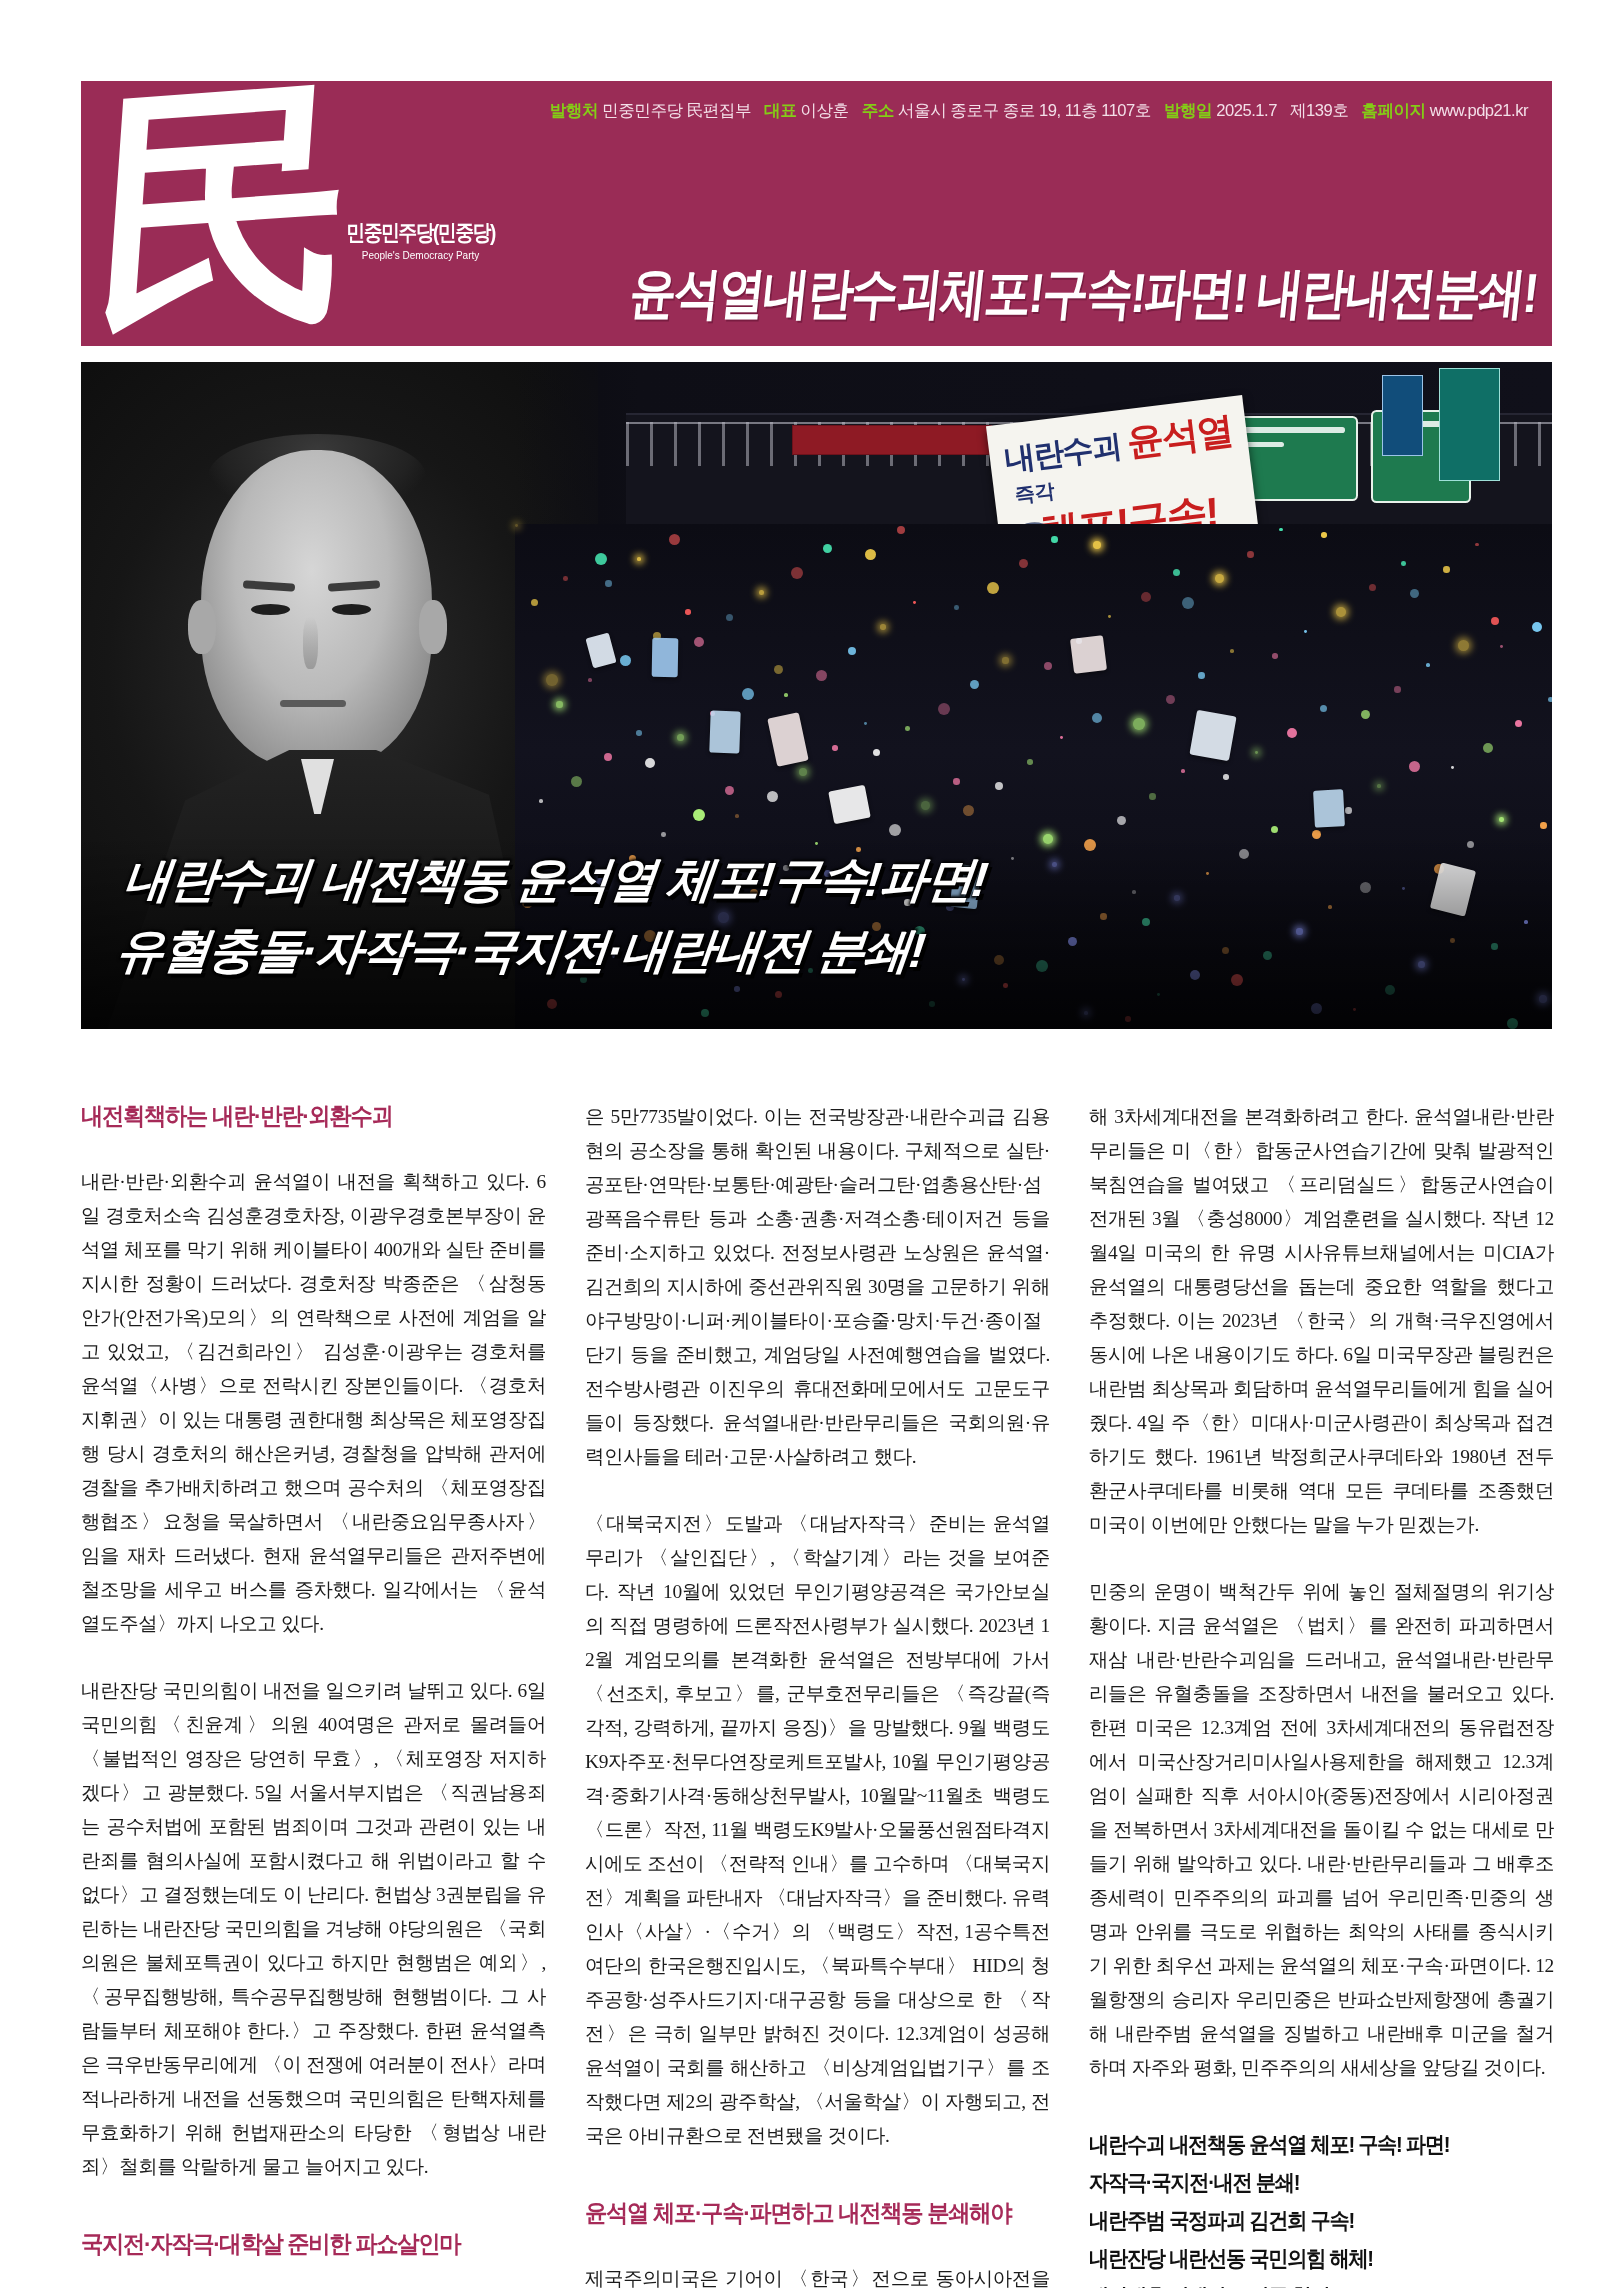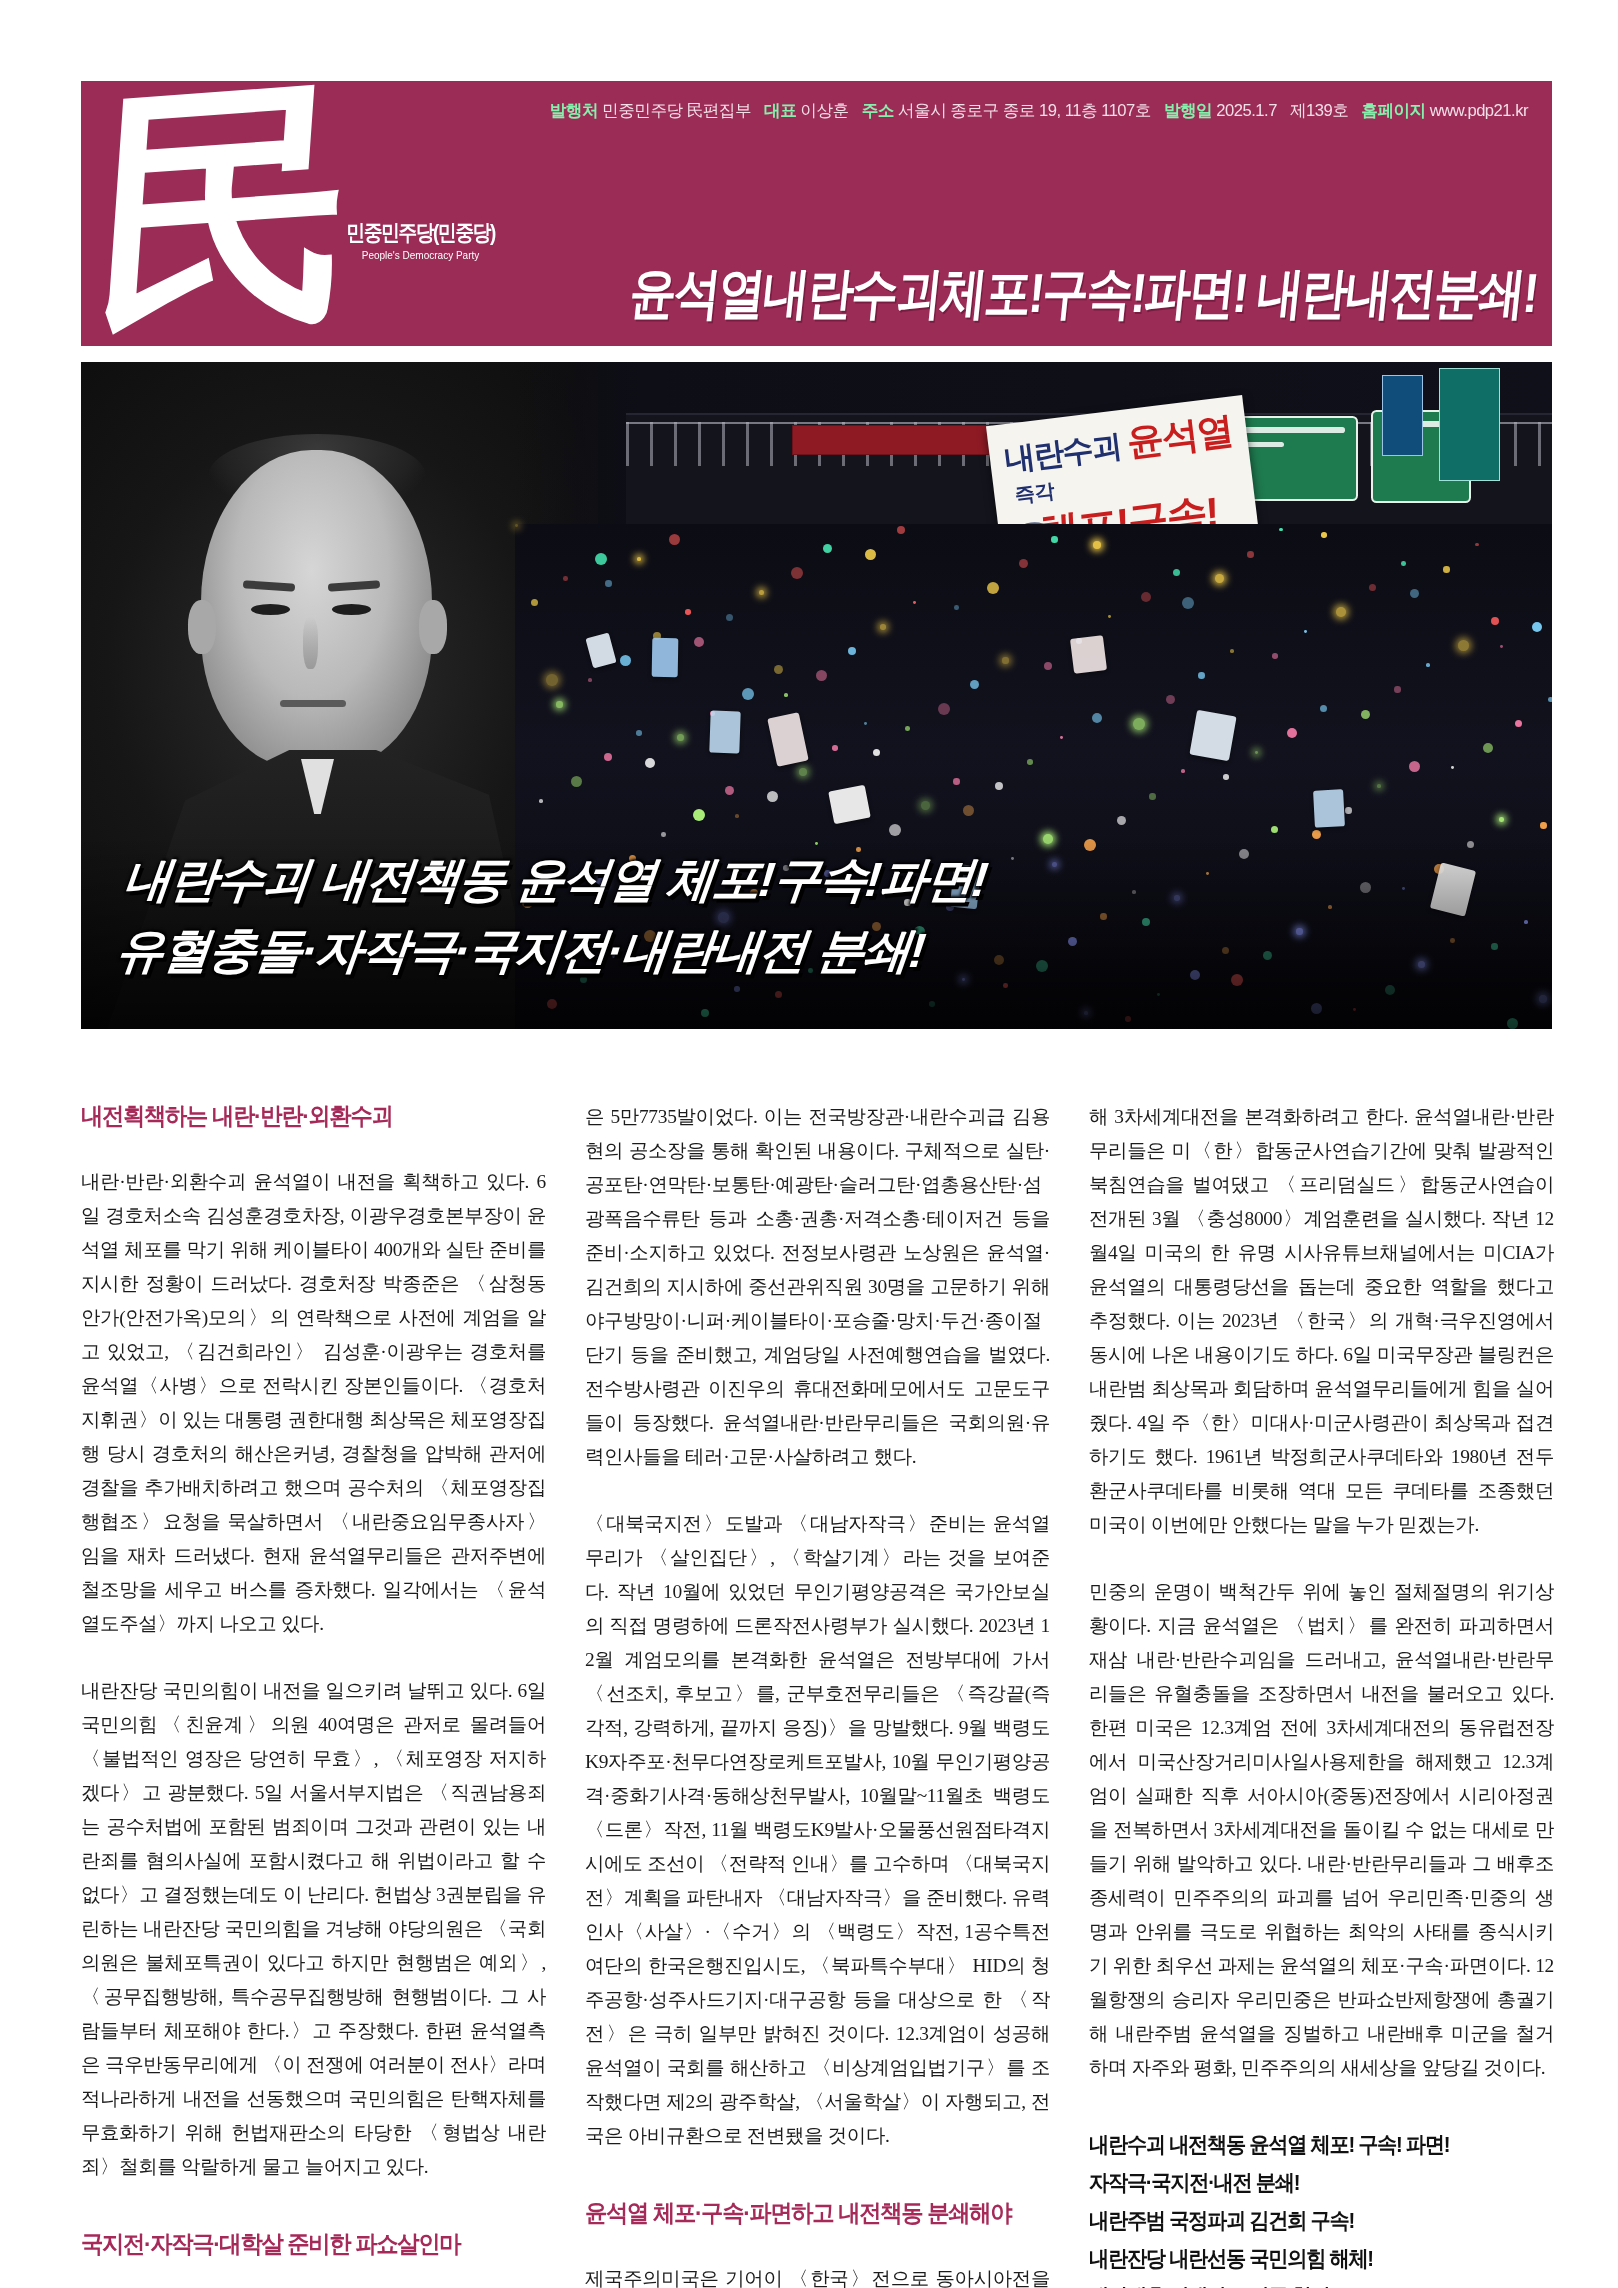--- a/index.html
+++ b/index.html
@@ -21,21 +21,21 @@
   .party-ko{
     color:#ffffff;font-weight:bold;font-size:22px;letter-spacing:-1.8px;
     transform:scaleX(.86);transform-origin:center;white-space:nowrap;
   }
   .party-en{color:#ffffff;font-size:10px;margin-top:1.8px;white-space:nowrap;}
   .pub-info{
     position:absolute;right:24px;top:18.5px;color:#f3dfe8;font-size:16.6px;
     letter-spacing:-0.5px;white-space:nowrap;
   }
   .pub-item{margin-left:13px;}
-  .pub-label{color:#86efac;font-weight:bold;}
+  .pub-label{color:#84cc16;font-weight:bold;}
   .headline{
     position:absolute;right:20px;bottom:14.8px;color:#ffffff;font-weight:bold;
     font-size:55px;letter-spacing:-2.8px;white-space:nowrap;
     transform:scaleX(.85) skewX(-7deg);transform-origin:right bottom;
     text-shadow:1.8px 1.8px 0 rgba(60,0,25,.35);
   }
   
   .photo{
     position:absolute;left:81px;top:362px;width:1471px;height:667px;
     background:#0b0b10;overflow:hidden;

